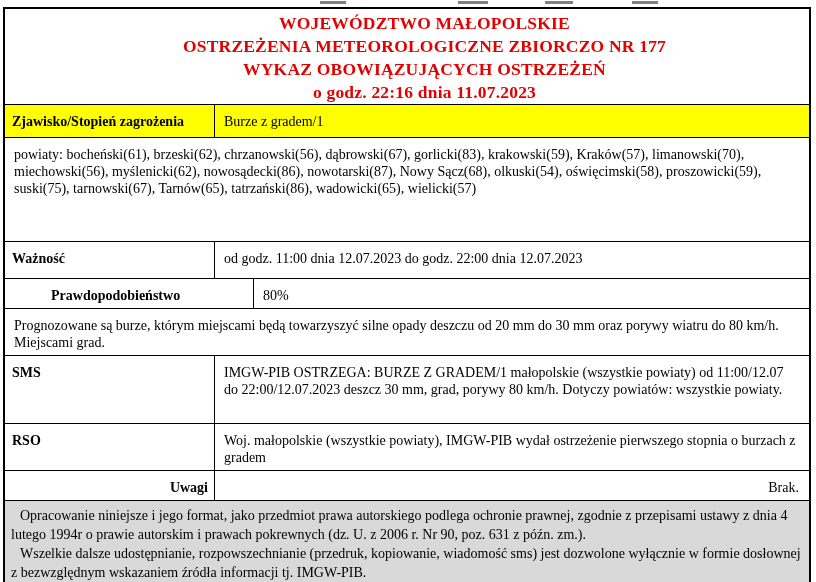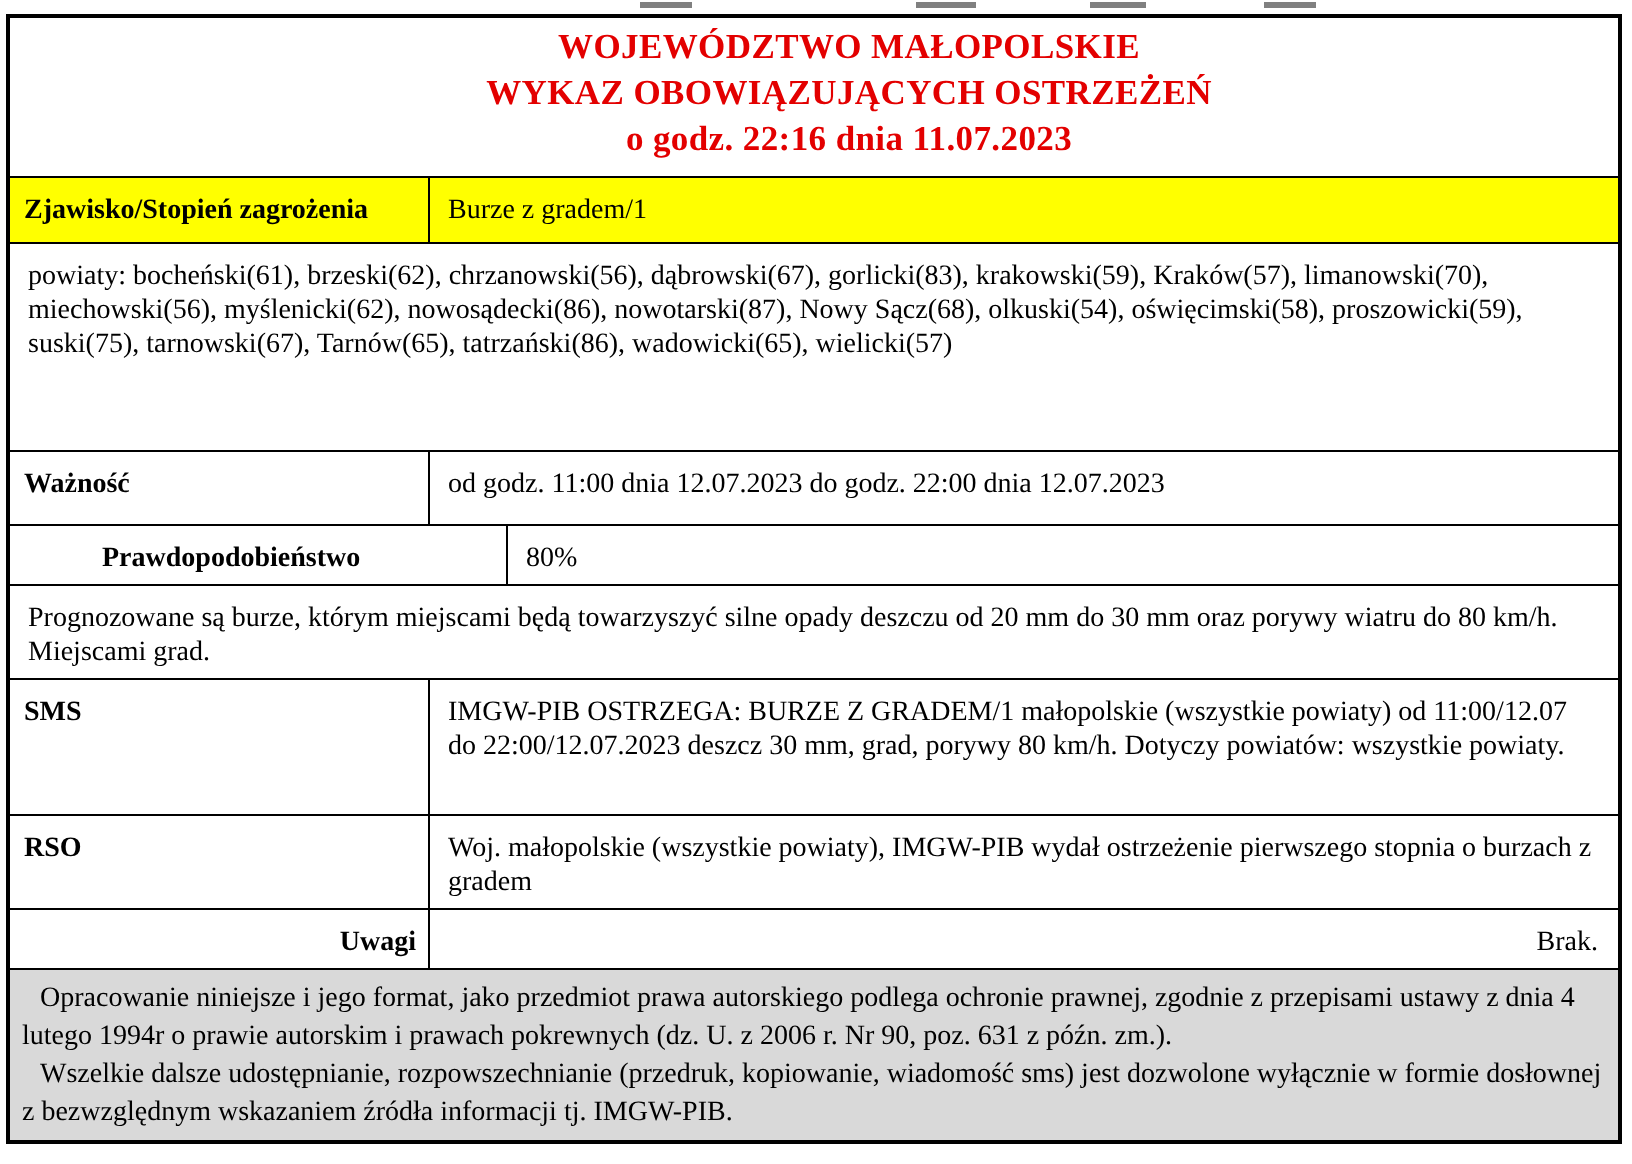--- a/index.html
+++ b/index.html
@@ -24,21 +24,21 @@
   .sheet {
     position: absolute;
     left: 3px;
     top: 7px;
     width: 808px;
     border: 2px solid #000000;
     background: #ffffff;
     box-sizing: border-box;
   }
   .header-cell {
-    height: 80px;
+    height: 96px;
     box-sizing: border-box;
     border-bottom: 1px solid #000000;
     text-align: center;
     color: #e30000;
     font-weight: bold;
     padding-top: 3px;
     padding-left: 35px;
   }
   .h-line { font-size: 17.5px; line-height: 23px; letter-spacing: 0.2px; }
 
@@ -90,20 +90,21 @@
     <span class="frag f1"></span>
     <span class="frag f2"></span>
     <span class="frag f3"></span>
     <span class="frag f4"></span>
   </div>
 
   <div class="sheet">
 
     <div class="header-cell">
       <div class="h-line">WOJEWÓDZTWO MAŁOPOLSKIE</div>
+      <div class="h-line">OSTRZEŻENIA METEOROLOGICZNE  ZBIORCZO  NR 177</div>
       <div class="h-line">WYKAZ  OBOWIĄZUJĄCYCH OSTRZEŻEŃ</div>
       <div class="h-line">o godz. 22:16 dnia 11.07.2023</div>
     </div>
 
     <div class="trow r-phenomenon highlight">
       <div class="cell-label">Zjawisko/Stopień zagrożenia</div>
       <div class="cell-value">Burze z gradem/1</div>
     </div>
 
     <div class="trow r-area">

